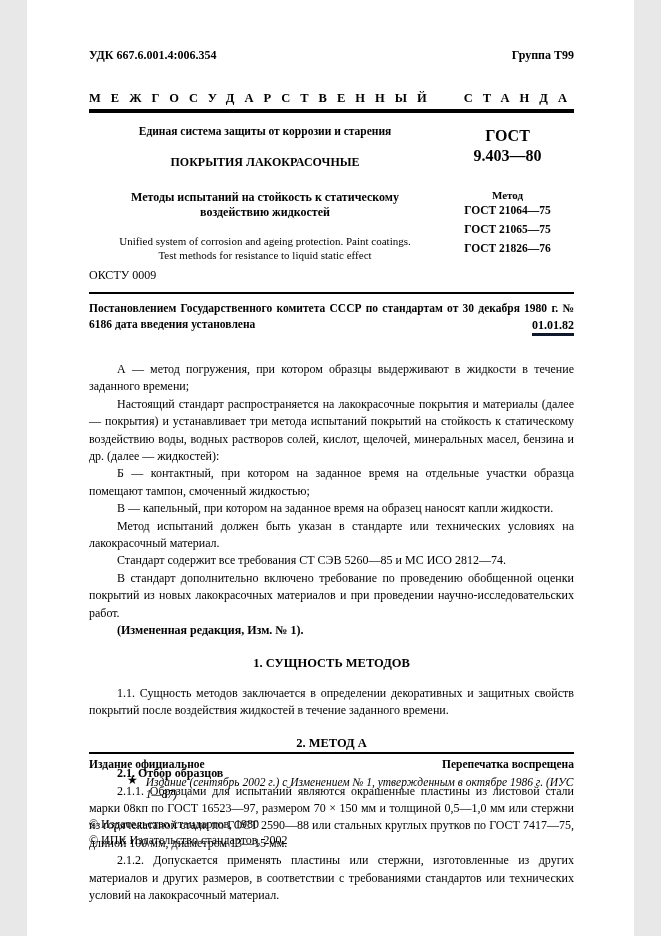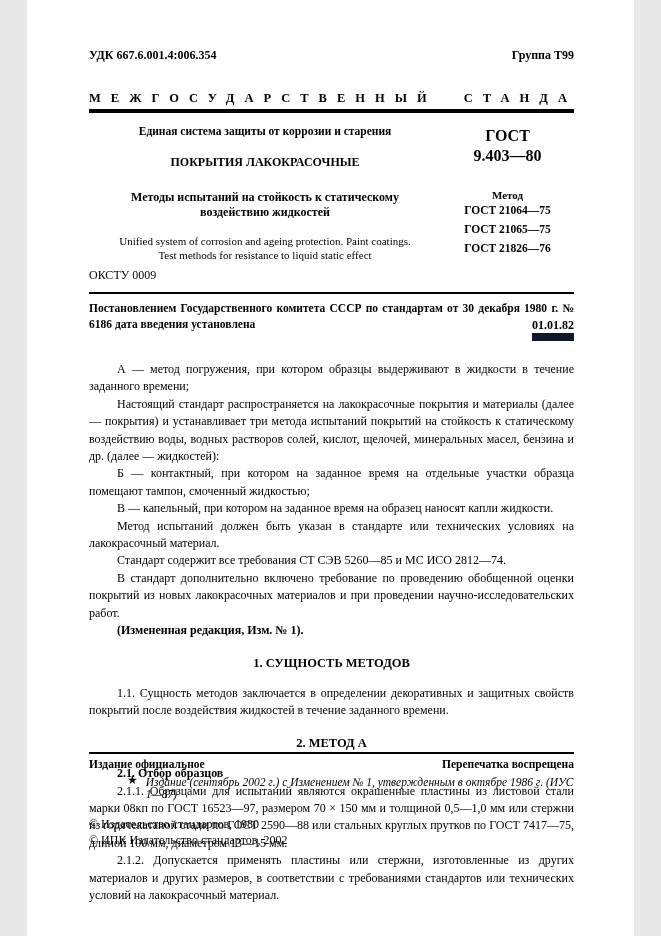--- a/index.html
+++ b/index.html
@@ -30,21 +30,21 @@
   .tb-subtitle{font-size:12px;font-weight:bold;margin-top:20px;line-height:15px;padding:0 14px;}
   .tb-en{font-size:11px;margin-top:14px;line-height:14px;}
   .gost-label{font-size:16px;font-weight:bold;margin-top:2px;}
   .gost-number{font-size:16px;font-weight:bold;margin-top:2px;}
   .replaces-label{font-size:11px;font-weight:bold;margin-top:24px;}
   .replaces-item{font-size:11.5px;font-weight:bold;line-height:19px;}
   .okstu{font-size:12px;margin-top:6px;}
   .decree-rule{margin-top:9px;}
   .decree{font-size:11.5px;font-weight:bold;text-align:justify;margin-top:6px;line-height:16px;}
   .decree-date-row{text-align:right;margin-top:-16px;line-height:16px;}
-  .decree-date{font-size:12px;font-weight:bold;border-bottom:8px solid #0f172a;padding-bottom:1px;}
+  .decree-date{font-size:12px;font-weight:bold;border-bottom:3px solid #0f172a;padding-bottom:1px;}
   .body-text{margin-top:28px;font-size:12px;line-height:17.4px;text-align:justify;}
   .body-text p{margin:0;text-indent:28px;}
   .bold{font-weight:bold;}
   .sec-heading{font-size:12.5px;font-weight:bold;text-align:center;margin:15px 0 13px 0;}
   .sub-heading{font-size:12px;font-weight:bold;text-indent:28px;margin:6px 0 0 0;}
   .footer{position:absolute;left:62px;right:60px;top:752px;}
   .footer-row{display:flex;justify-content:space-between;font-size:11.5px;font-weight:bold;margin-top:4px;text-align:center;}
   .footnote{display:flex;margin-top:6px;margin-left:38px;align-items:flex-start;}
   .star{font-size:12px;line-height:10px;margin-right:8px;position:relative;top:-1px;}
   .edition-note{font-style:italic;font-size:11.5px;}

